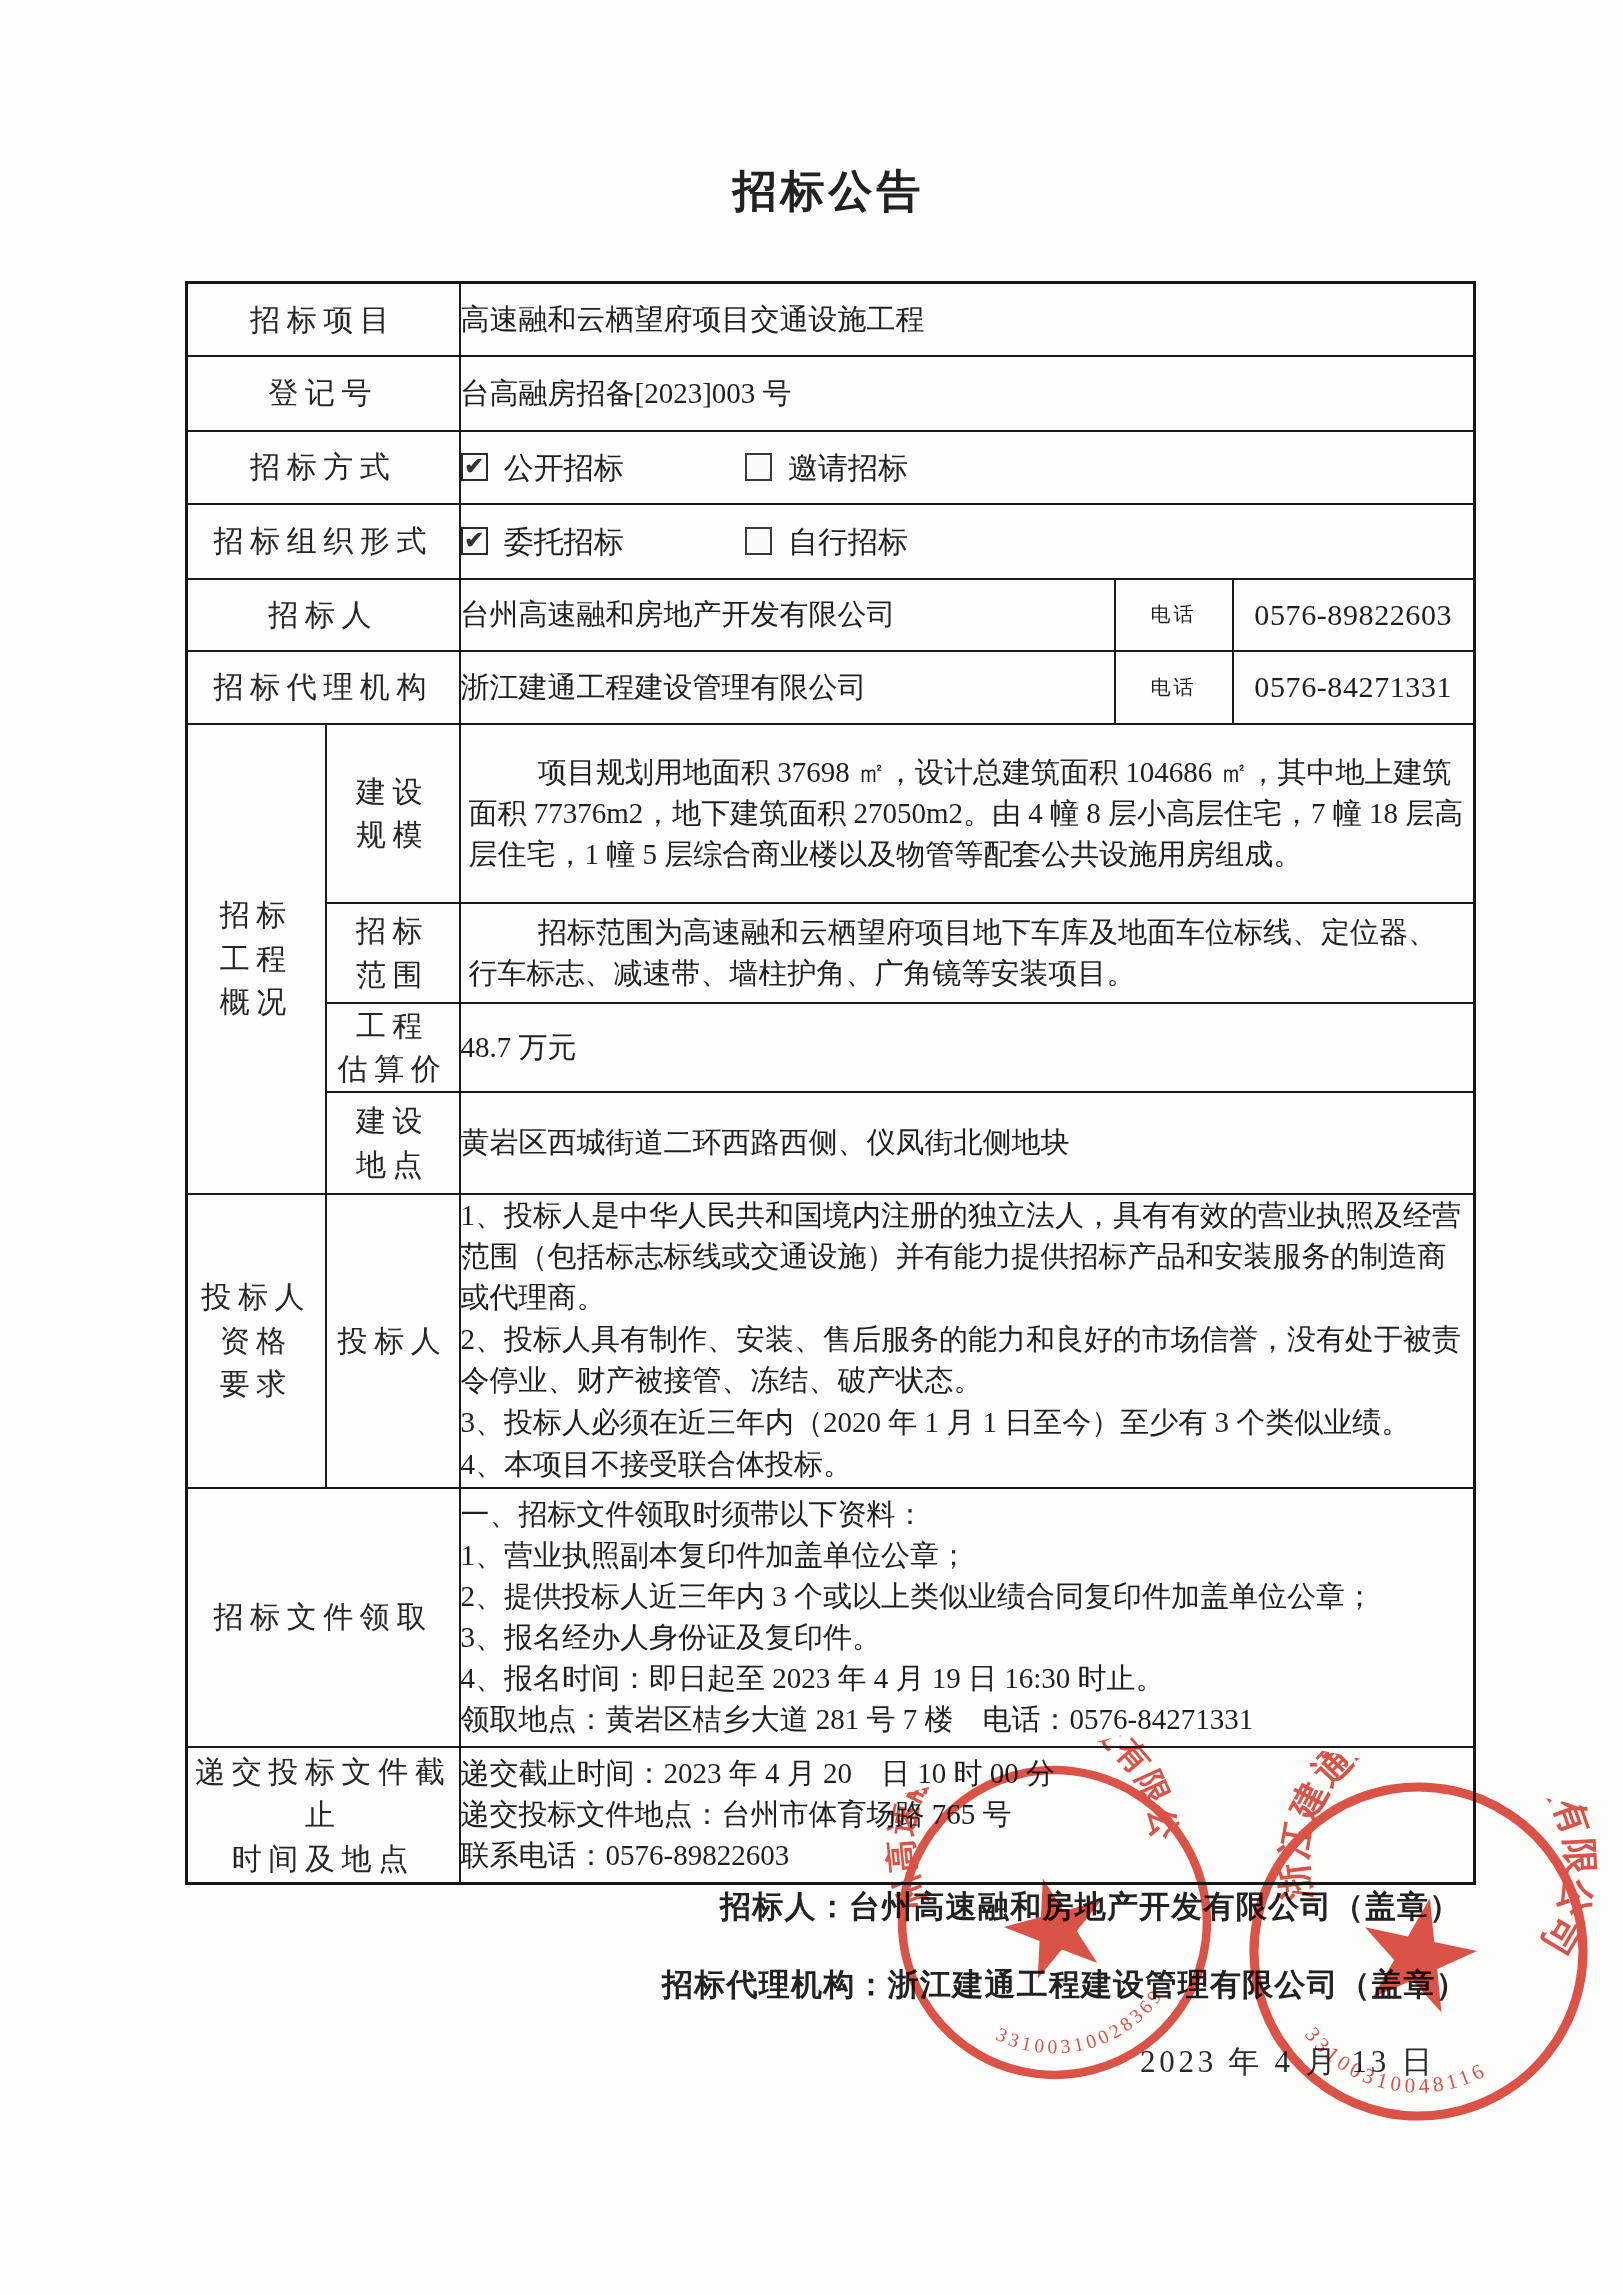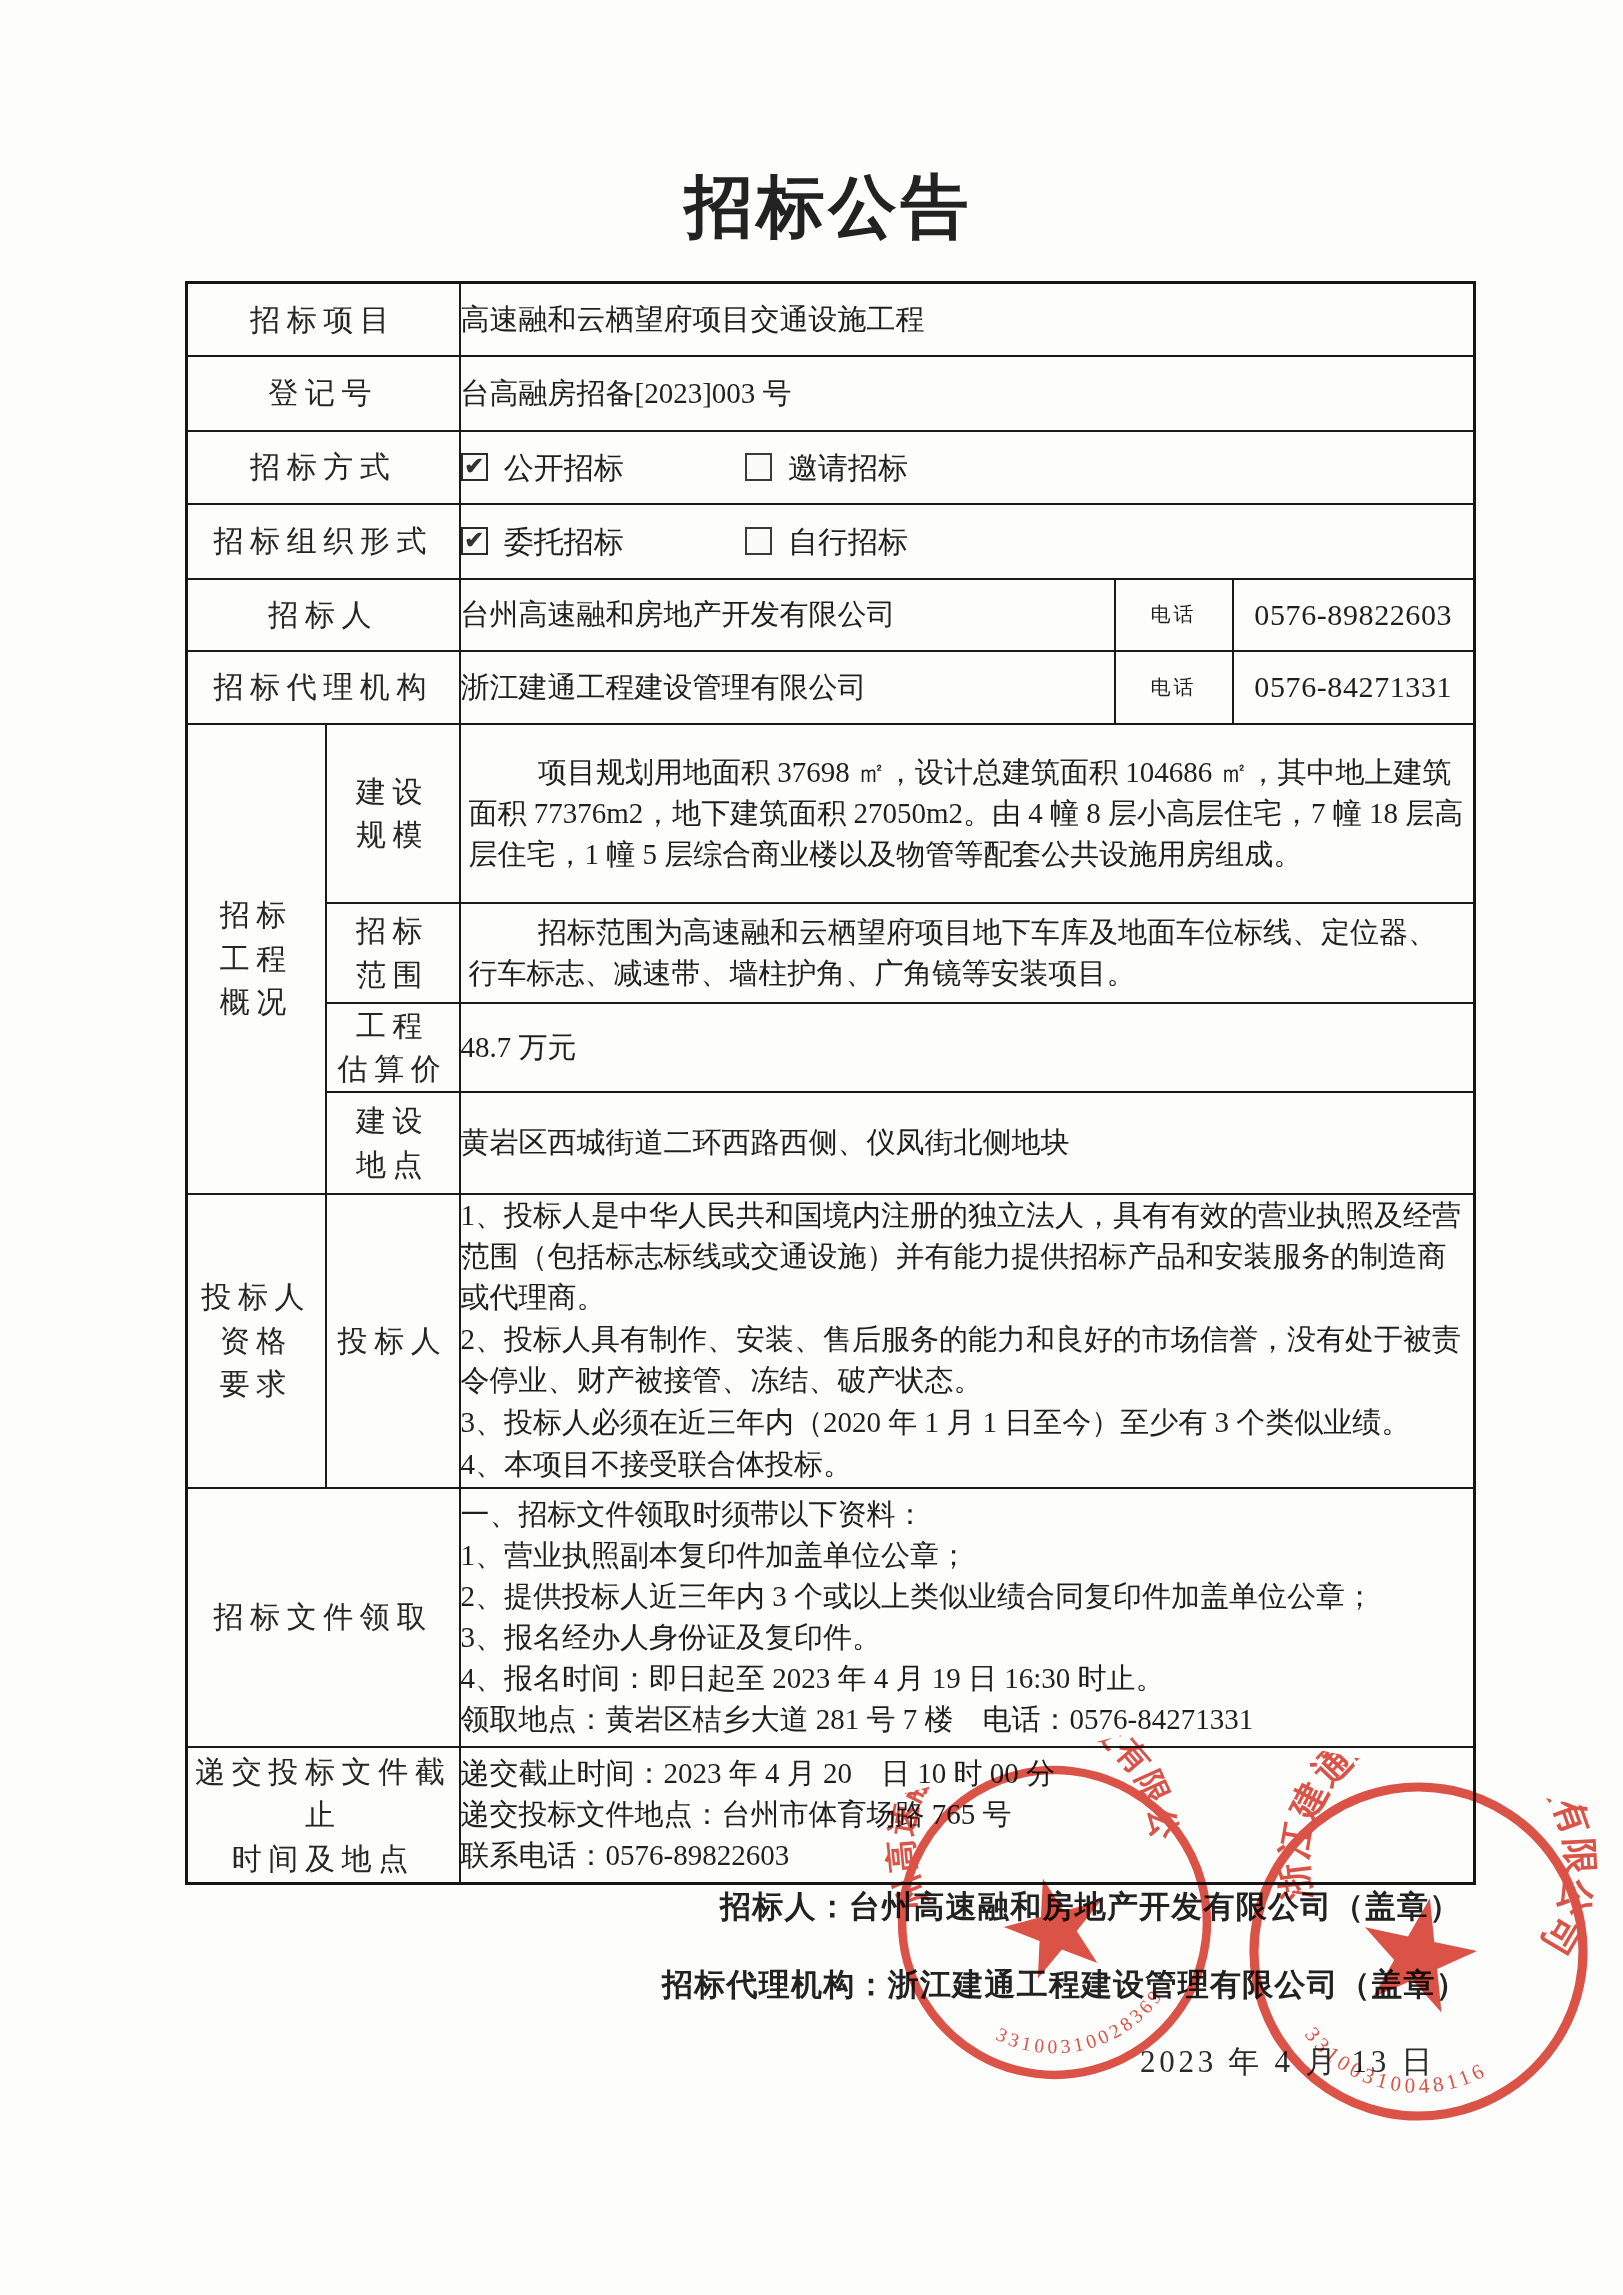--- a/index.html
+++ b/index.html
@@ -6,21 +6,21 @@
   .page{
     position:relative;
     width:1623px;height:2295px;
     background:#fdfdfc;
     font-family:"Liberation Serif","DejaVu Serif",serif;
     color:#1f1f1f;
     overflow:hidden;
   }
   .doc-title{
     position:absolute;top:162px;left:185px;width:1287px;
-    text-align:center;font-size:68px;font-weight:700;letter-spacing:3.9px;
+    text-align:center;font-size:44px;font-weight:700;letter-spacing:3.9px;
     color:#222;
   }
   table.tender{
     position:absolute;top:281px;left:185px;
     width:1287px;border-collapse:collapse;table-layout:fixed;
     border:3.3px solid #161616;
   }
   table.tender td{
     border:2px solid #1a1a1a;
     border-top-width:2.6px;border-bottom-width:2.6px;

